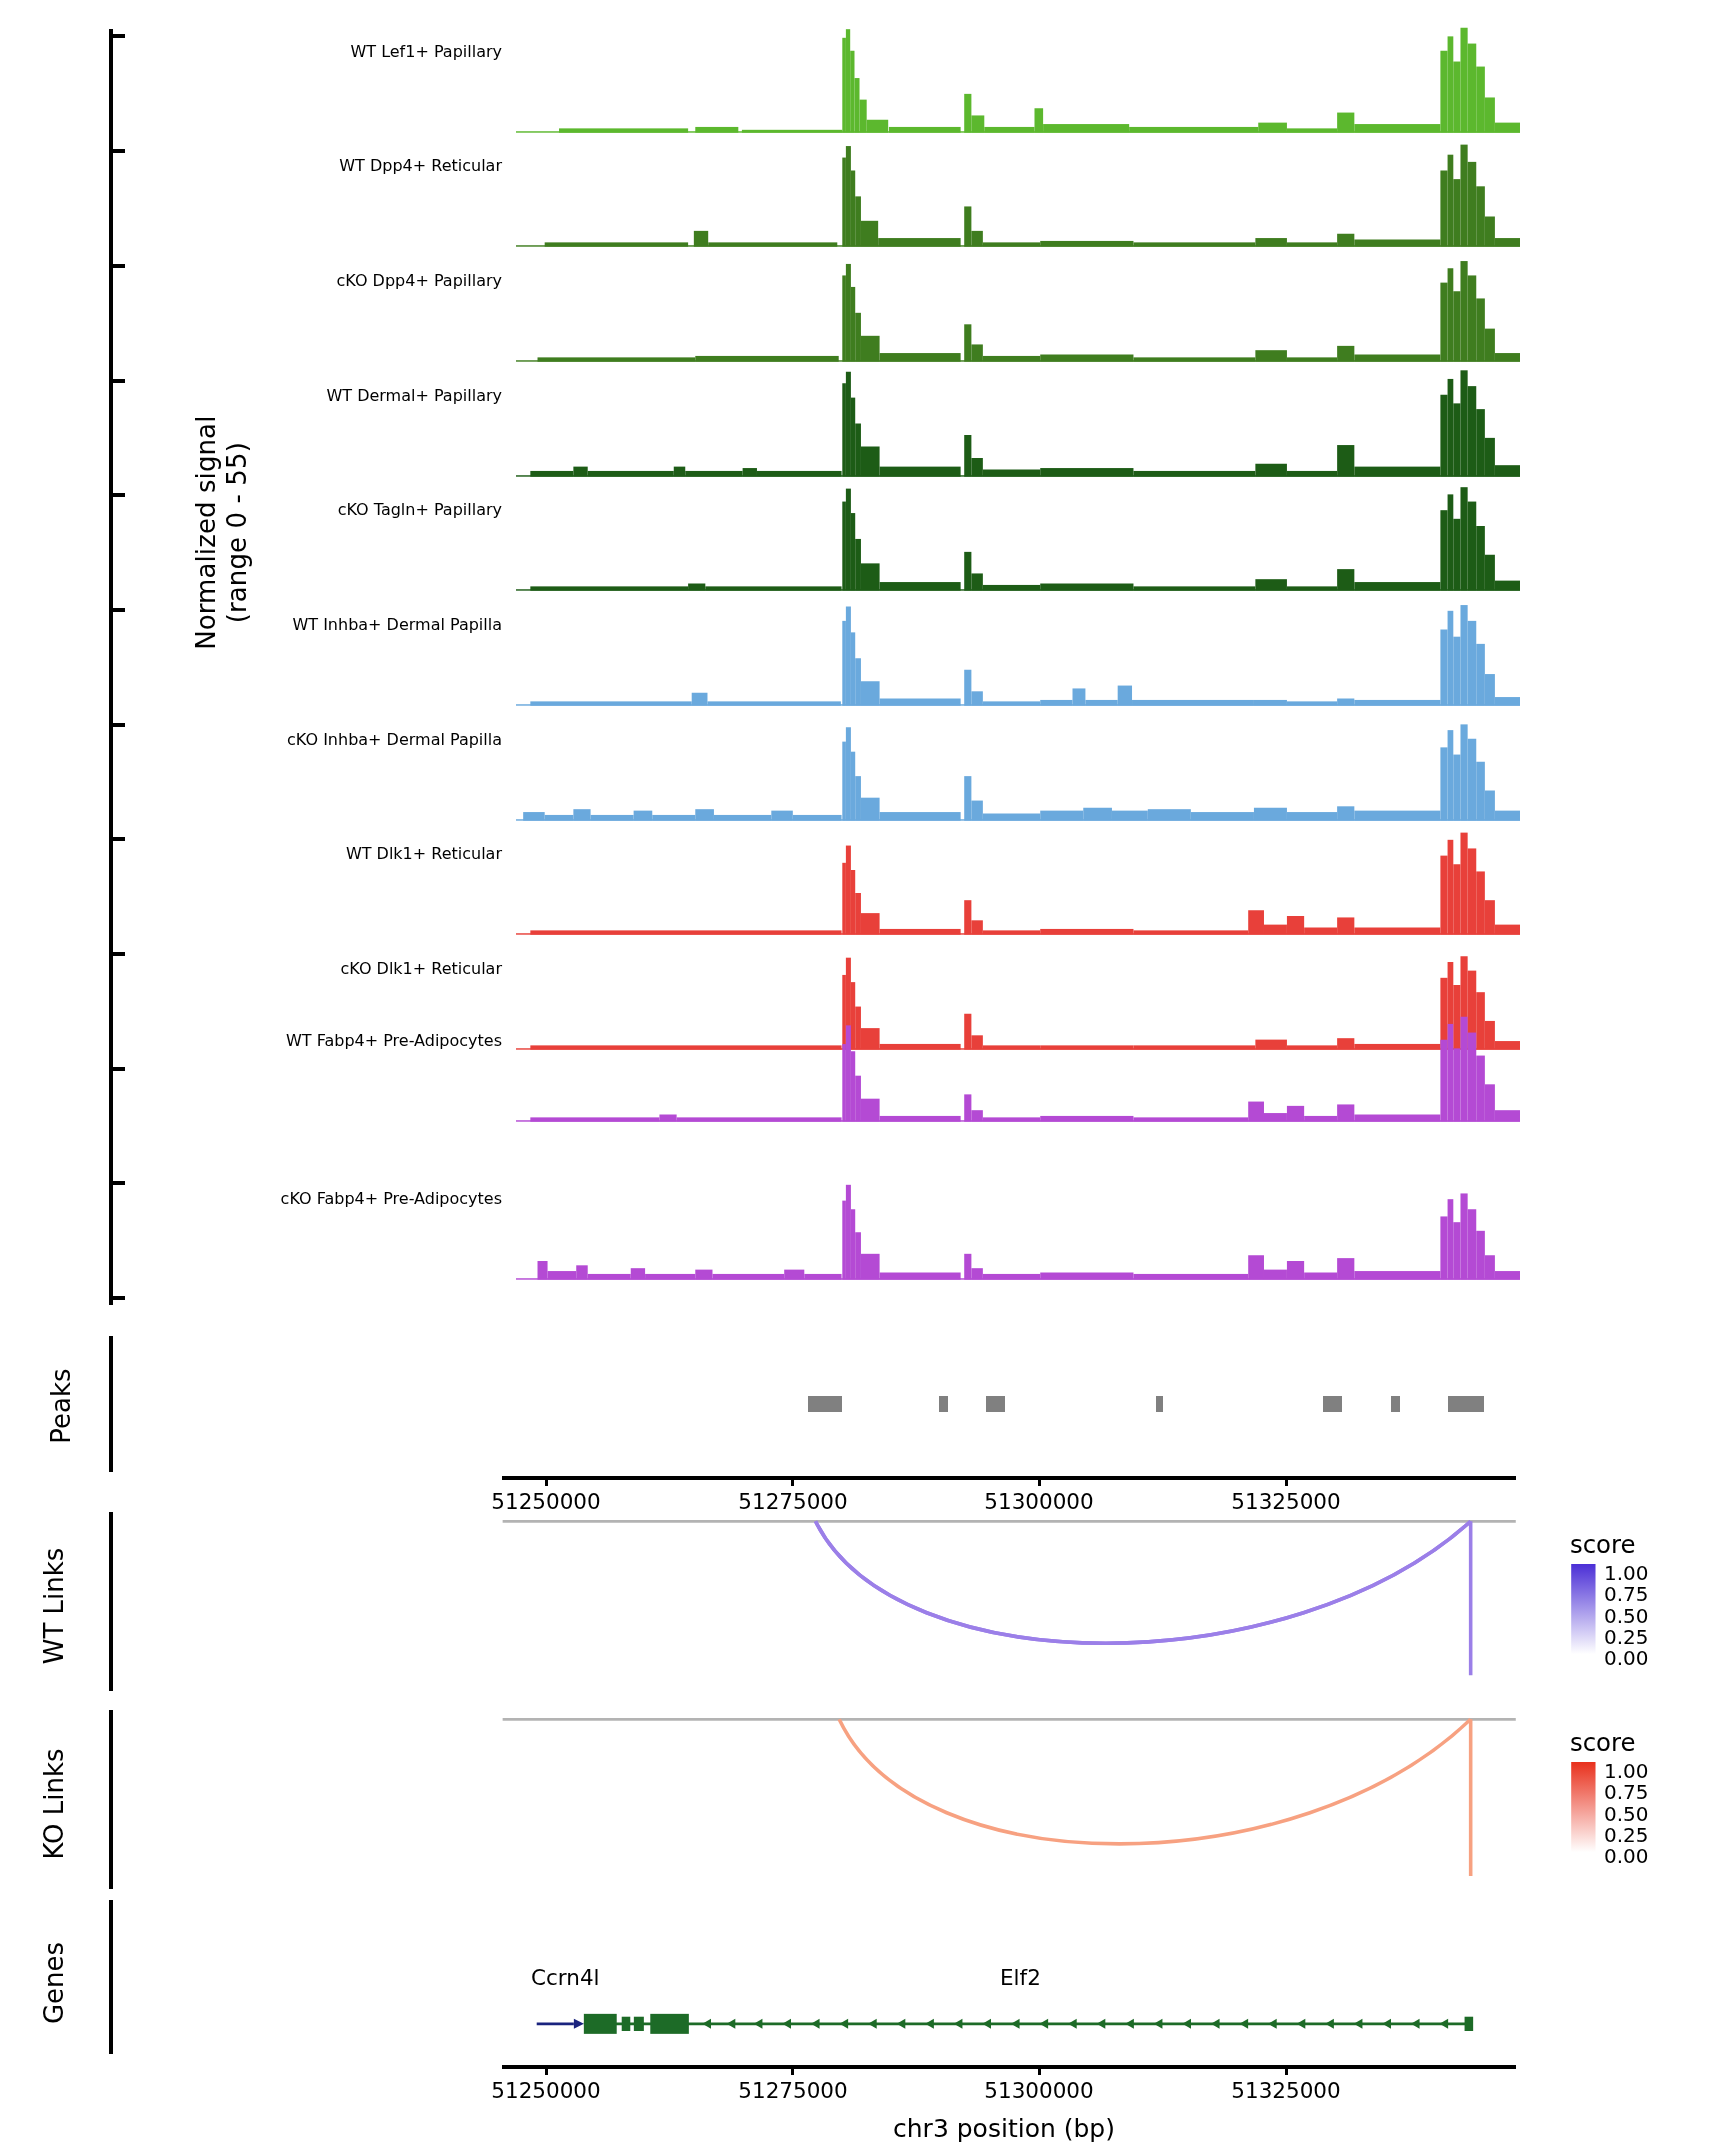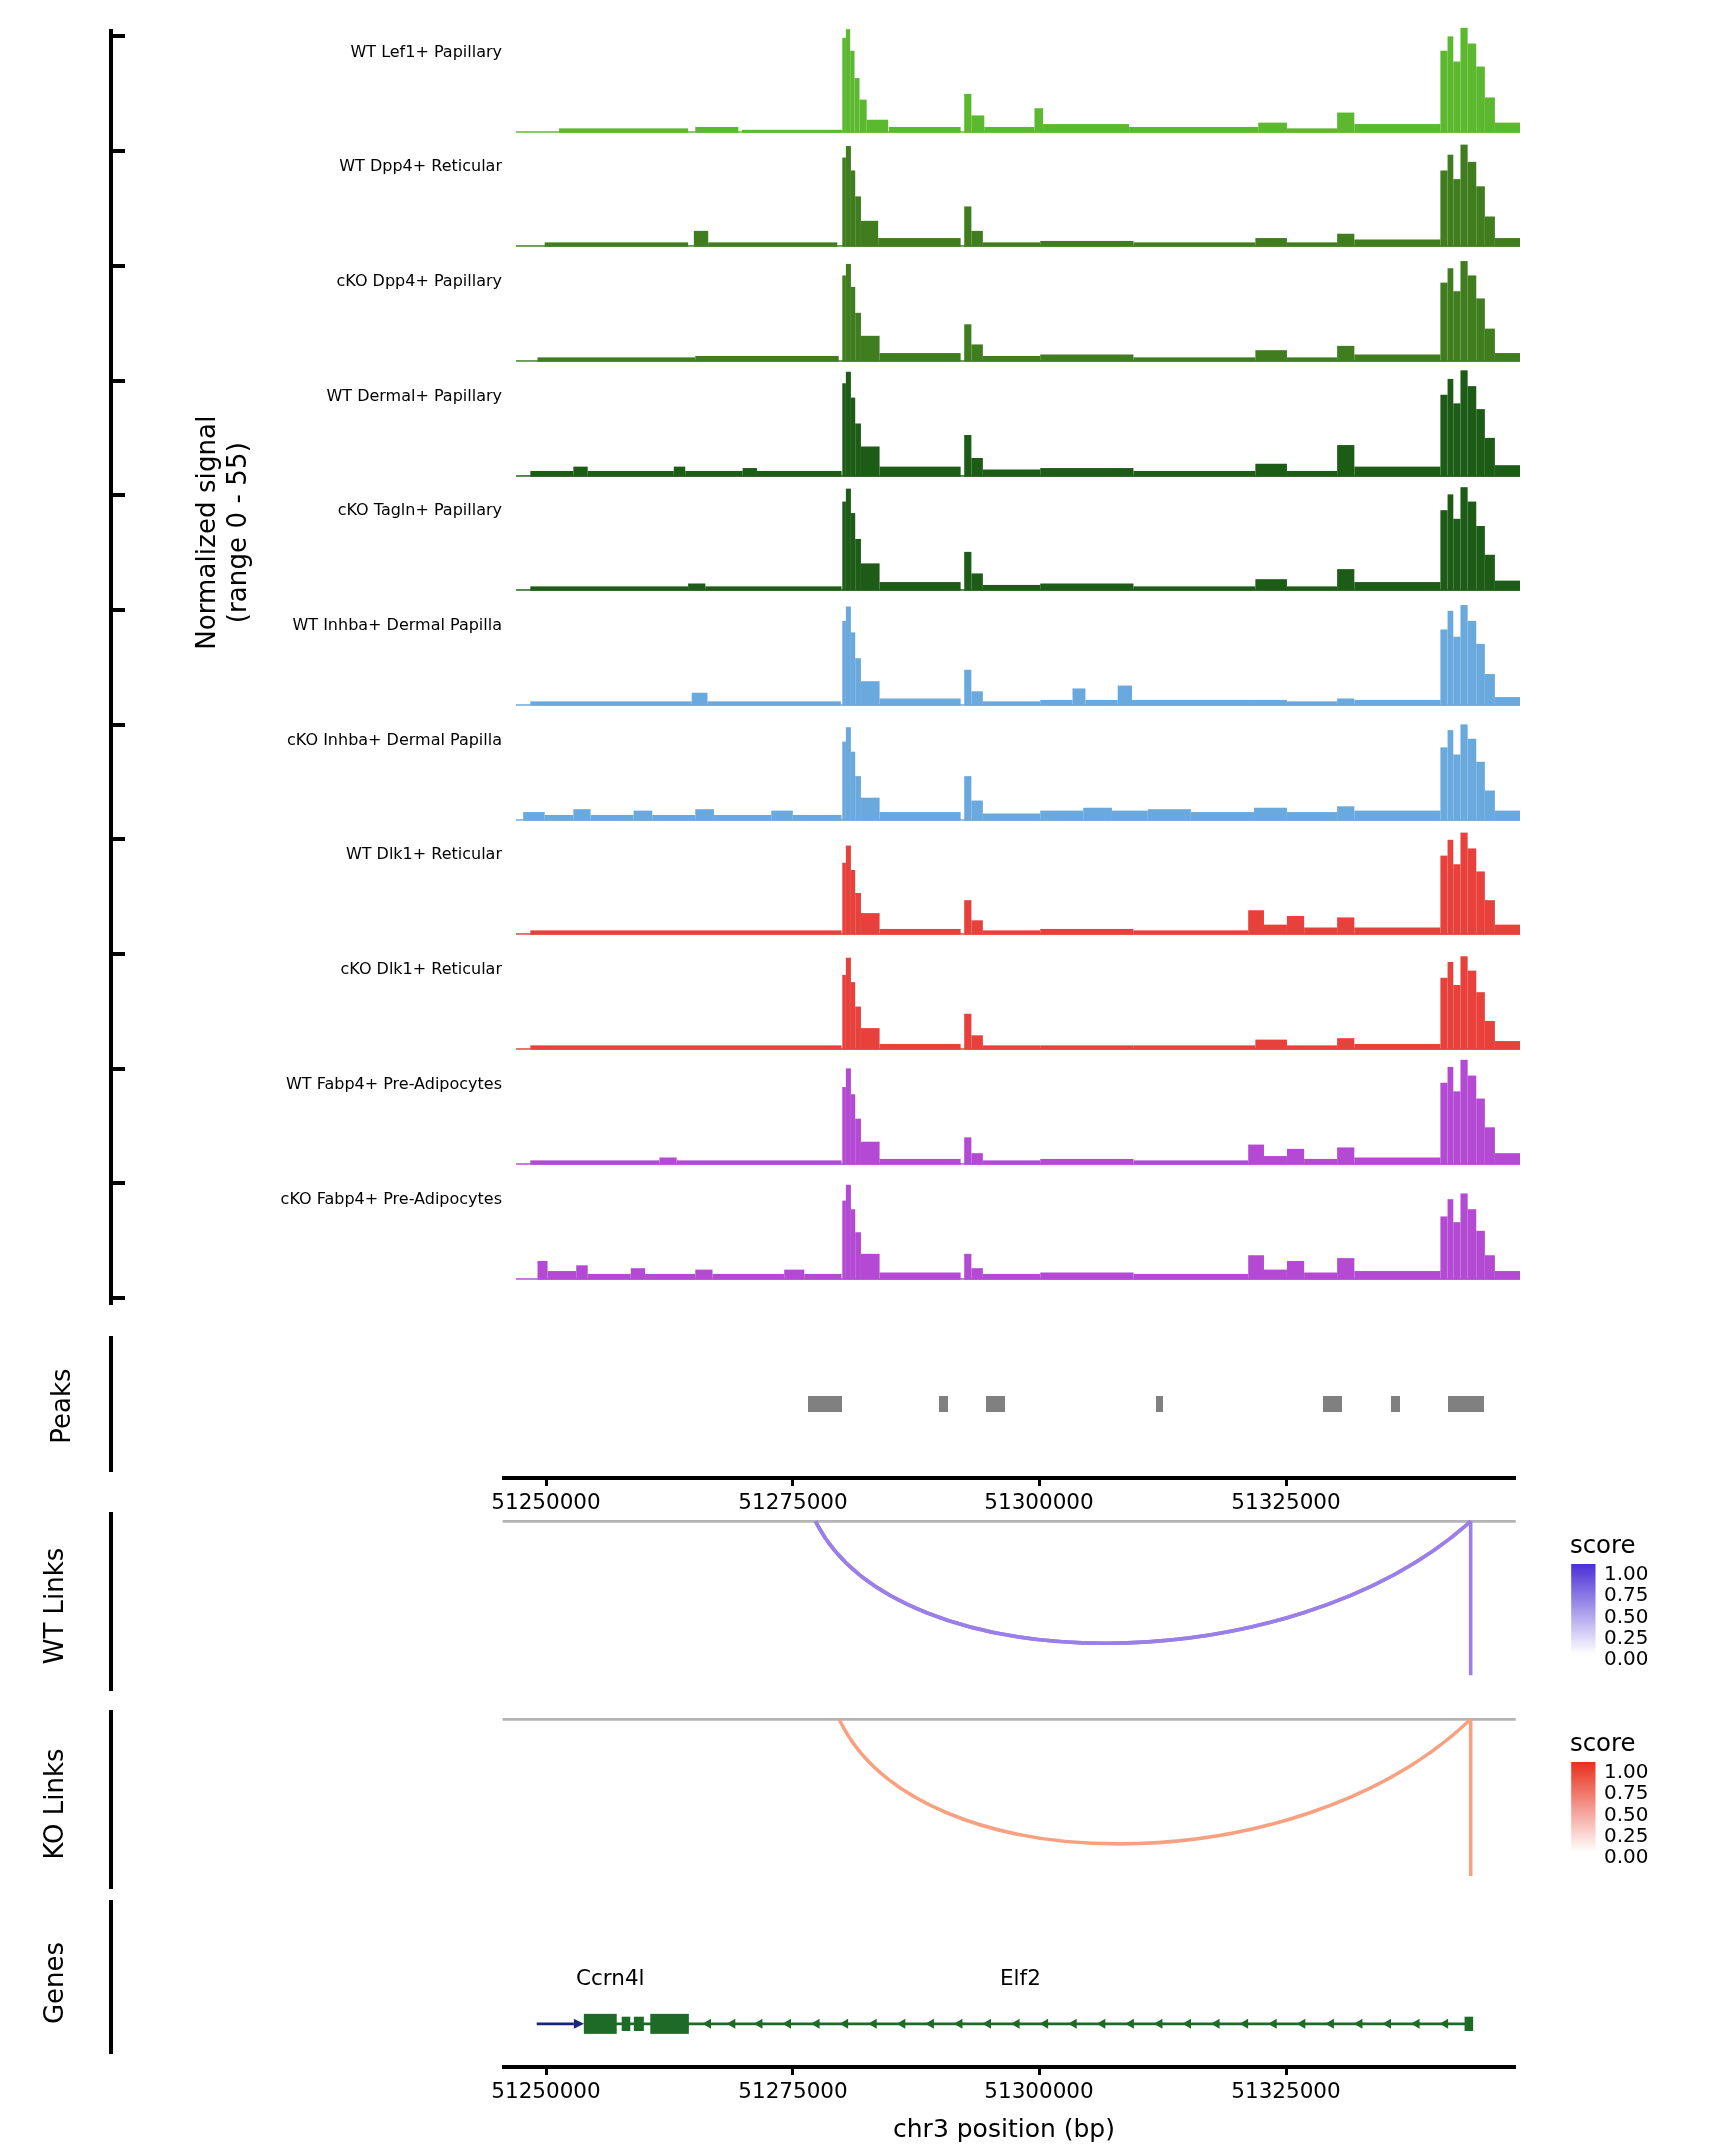--- a/index.html
+++ b/index.html
@@ -518,21 +518,21 @@
           <rect x="1317" y="24" width="10" height="130"></rect>
           <rect x="1327" y="44" width="12" height="110"></rect>
           <rect x="1339" y="74" width="12" height="80"></rect>
           <rect x="1351" y="114" width="14" height="40"></rect>
           <rect x="1365" y="142" width="35" height="12"></rect>
         </g>
       </svg>
     </div>
   </div>
 
-  <div class="track" style="top:1054px">
+  <div class="track" style="top:1011px">
     <div class="track-label">WT Fabp4+ Pre-Adipocytes</div>
     <div class="track-plot">
       <svg width="1004" height="115" viewBox="0 0 1400 160" preserveAspectRatio="none">
         <g fill="#b44ad4">
           <rect x="0" y="152" width="1400" height="2"></rect>
           <rect x="20" y="148" width="180" height="6"></rect>
           <rect x="200" y="144" width="24" height="10"></rect>
           <rect x="224" y="148" width="230" height="6"></rect>
           <rect x="455" y="46" width="5" height="108"></rect>
           <rect x="460" y="20" width="7" height="134"></rect>
@@ -690,21 +690,21 @@
   <div class="legend-tick" style="left:1604px; top:77px;">0.75</div>
   <div class="legend-tick" style="left:1604px; top:99px;">0.50</div>
   <div class="legend-tick" style="left:1604px; top:120px;">0.25</div>
   <div class="legend-tick" style="left:1604px; top:141px;">0.00</div>
 </div>
 
 <div id="genes-block">
   <div class="panel-vrule" style="top:7.2px; height:154px;"></div>
   <div class="rot-label" style="left:-29px; top:75px; width:165px;">Genes</div>
 
-  <div class="gene-name" style="left:531px; top:72px;margin-left:45px;">Ccrn4l</div>
+  <div class="gene-name" style="left:531px; top:72px;">Ccrn4l</div>
   <div class="gene-name" style="left:1000px; top:72px;">Elf2</div>
 
   <svg class="abs" style="left:502px; top:108px;" width="1018" height="50" viewBox="0 0 1420 70">
 
     <line x1="46" y1="32" x2="98" y2="32" stroke="#1a237e" stroke-width="4"></line>
     <polygon points="98,25 112,32 98,39" fill="#1a237e"></polygon>
 
     <line x1="112" y1="32" x2="1355" y2="32" stroke="#1d6b27" stroke-width="4"></line>
 
     <rect x="112" y="18" width="46" height="28" fill="#1d6b27"></rect>

